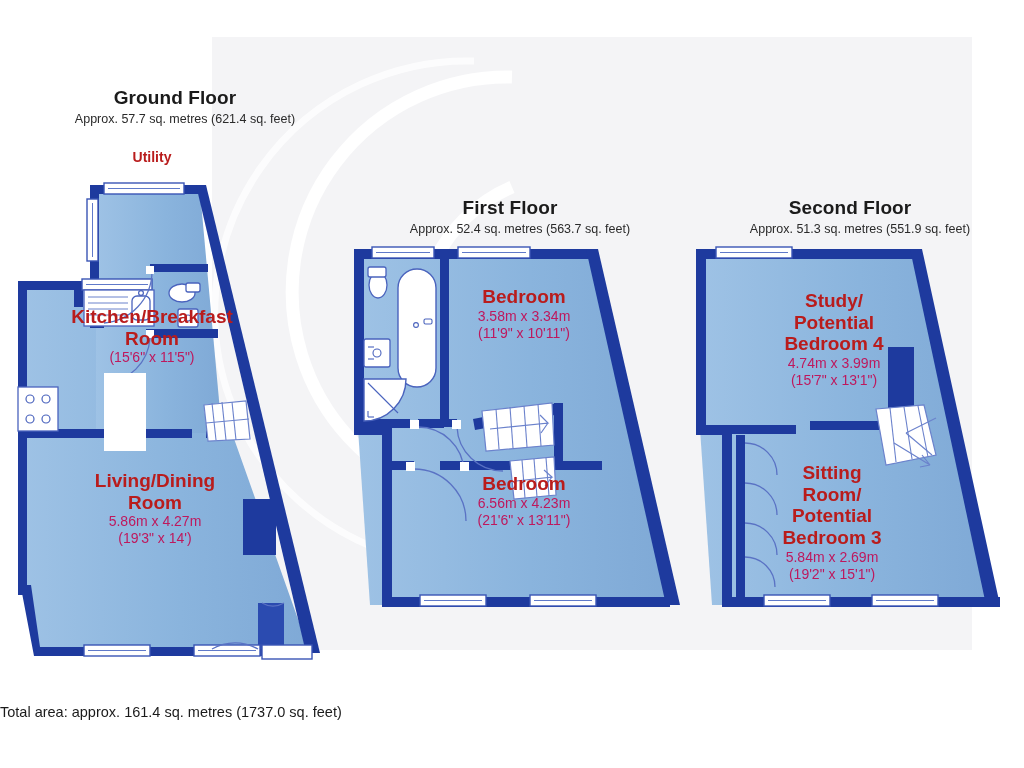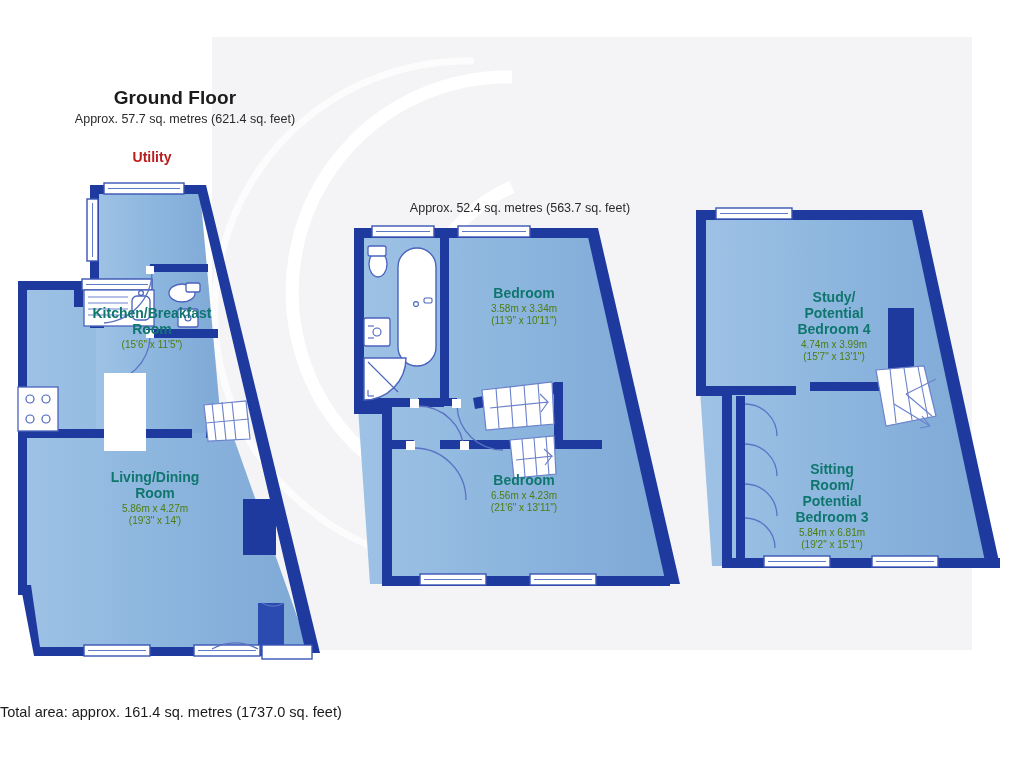--- a/index.html
+++ b/index.html
@@ -63,28 +63,28 @@
 
   
   .room-label {
     position: absolute;
     text-align: center;
     pointer-events: none;
     user-select: none;
     line-height: 1.14;
   }
   .room-name {
+    font-size: 19px;
+    font-weight: bold;
+    color: #b91c1c;
+    white-space: pre-line;
+  }
+  .room-dim {
     font-size: 14px;
-    font-weight: bold;
-    color: #0f766e;
-    white-space: pre-line;
-  }
-  .room-dim {
-    font-size: 10px;
-    color: #4d7c0f;
+    color: #be185d;
     white-space: pre-line;
     margin-top: 1px;
     text-align: center;
   }
   .small-room-name {
     font-size: 14px;
     font-weight: bold;
     color: #b91c1c;
   }
 
@@ -276,20 +276,21 @@
     <div class="room-label" style="left:45px; top:382px; width:220px;">
       <div class="room-name">Living/Dining
 Room</div>
       <div class="room-dim">5.86m x 4.27m</div>
       <div class="room-dim">(19'3" x 14')</div>
     </div>
   </div>
 
   <div class="floor" style="left:340px; top:198px; width:340px;">
     <div class="floor-head">
+      <div class="floor-title">First Floor</div>
       <div class="floor-sub">Approx. 52.4 sq. metres (563.7 sq. feet)</div>
     </div>
 
     <svg class="plan-svg" width="340" height="378" viewBox="0 0 340 378" style="margin-top:6px;">
       <defs>
         <linearGradient id="ffShade" x1="0" y1="0" x2="1" y2="0">
           <stop offset="0%" stop-color="#9ec2e5"></stop>
           <stop offset="55%" stop-color="#8ab4dd"></stop>
           <stop offset="100%" stop-color="#7fa9d6"></stop>
         </linearGradient>
@@ -407,20 +408,24 @@
     </div>
 
     <div class="room-label" style="left:104px; top:275px; width:160px;">
       <div class="room-name">Bedroom</div>
       <div class="room-dim">6.56m x 4.23m</div>
       <div class="room-dim">(21'6" x 13'11")</div>
     </div>
   </div>
 
   <div class="floor" style="left:680px; top:198px; width:340px;">
+    <div class="floor-head">
+      <div class="floor-title">Second Floor</div>
+      <div class="floor-sub">Approx. 51.3 sq. metres (551.9 sq. feet)</div>
+    </div>
 
     <svg class="plan-svg" width="340" height="378" viewBox="0 0 340 378" style="margin-top:6px;">
       <defs>
         <linearGradient id="sfShade" x1="0" y1="0" x2="1" y2="0">
           <stop offset="0%" stop-color="#9ec2e5"></stop>
           <stop offset="55%" stop-color="#8ab4dd"></stop>
           <stop offset="100%" stop-color="#7fa9d6"></stop>
         </linearGradient>
       </defs>
 
@@ -490,20 +495,20 @@
 Bedroom 4</div>
       <div class="room-dim">4.74m x 3.99m</div>
       <div class="room-dim">(15'7" x 13'1")</div>
     </div>
 
     <div class="room-label" style="left:62px; top:264px; width:180px;">
       <div class="room-name">Sitting
 Room/
 Potential
 Bedroom 3</div>
-      <div class="room-dim">5.84m x 6.81m</div>
+      <div class="room-dim">5.84m x 2.69m</div>
       <div class="room-dim">(19'2" x 15'1")</div>
     </div>
   </div>
 
   <div class="total-area">Total area: approx. 161.4 sq. metres (1737.0 sq. feet)</div>
 
 </div>
 
 </body></html>

